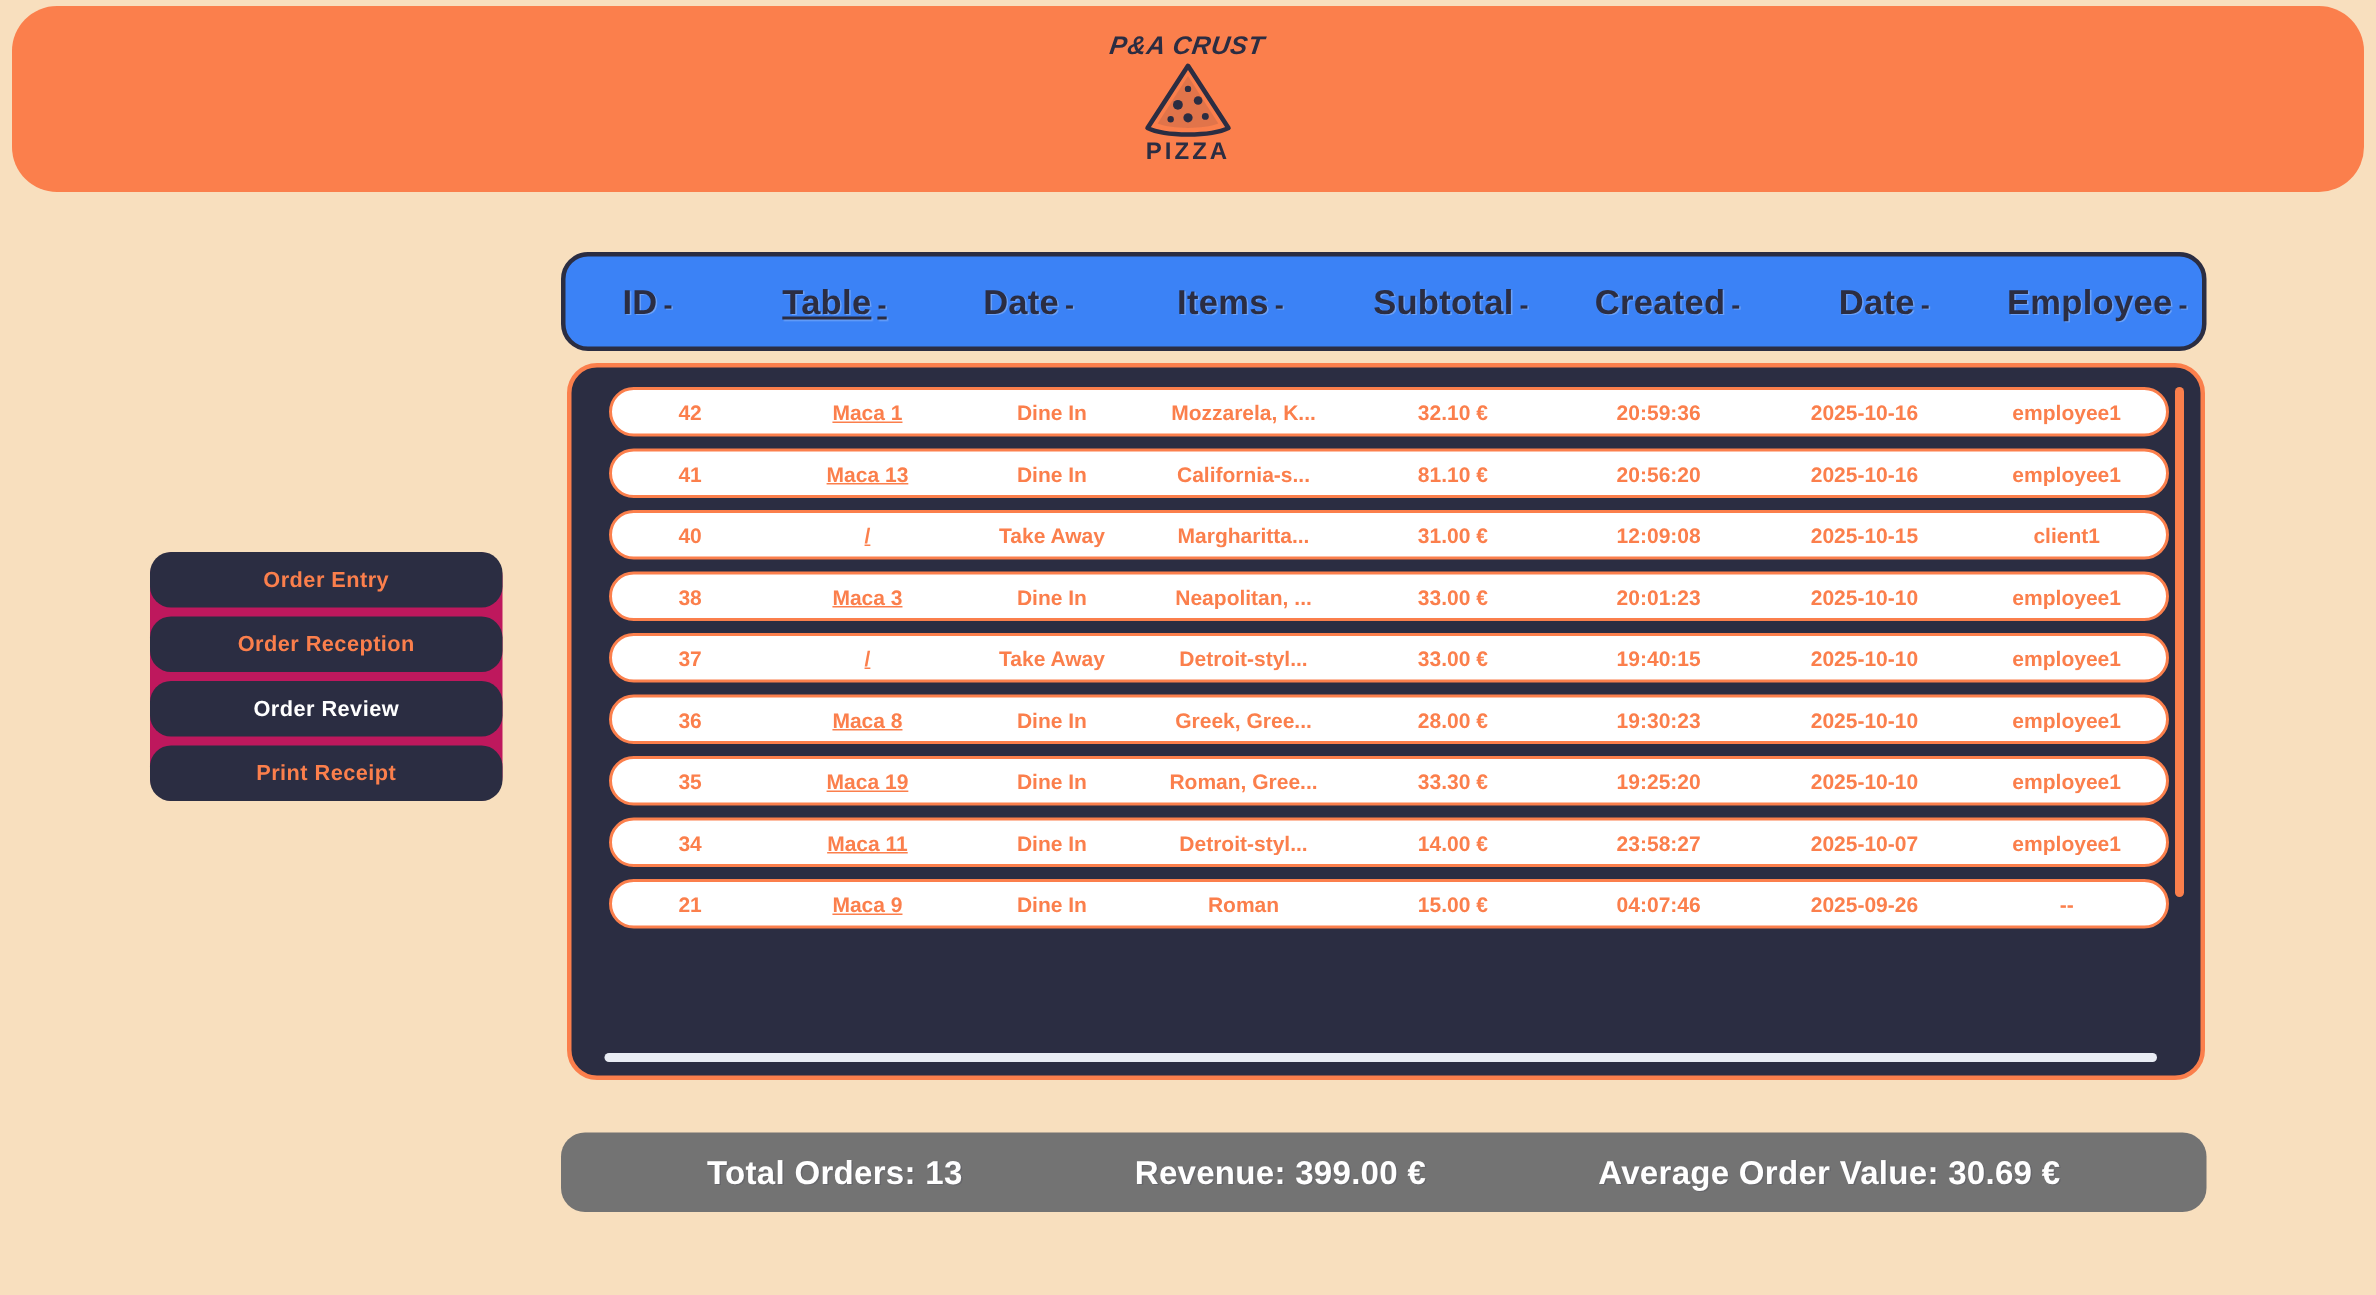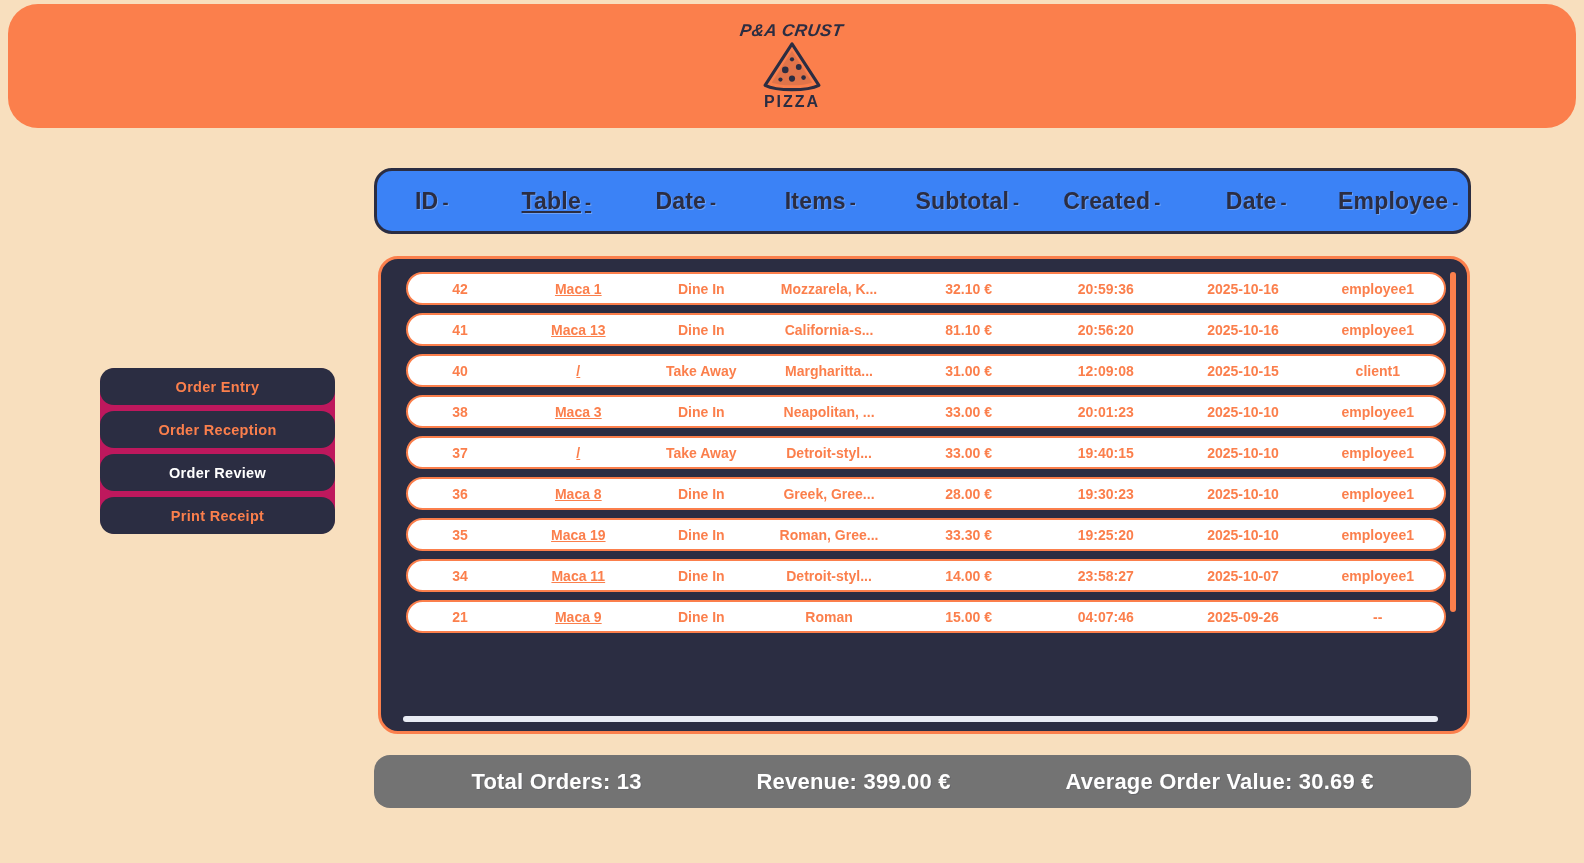--- a/index.html
+++ b/index.html
@@ -116,21 +116,21 @@
   .c-items  { width: 150px; }
   .c-sub    { width: 145px; }
   .c-created{ width: 145px; }
   .c-date   { width: 145px; }
   .c-emp    { width: 140px; }
 
   
   .table-panel {
     position: absolute;
     left: 378px;
-    top: 256px;
+    top: 242px;
     width: 1092px;
     height: 478px;
     background: #2b2d42;
     border: 3px solid #fb7f4c;
     border-radius: 20px;
     overflow: hidden;
   }
   .rows-wrap {
     position: absolute;
     left: 25px;

